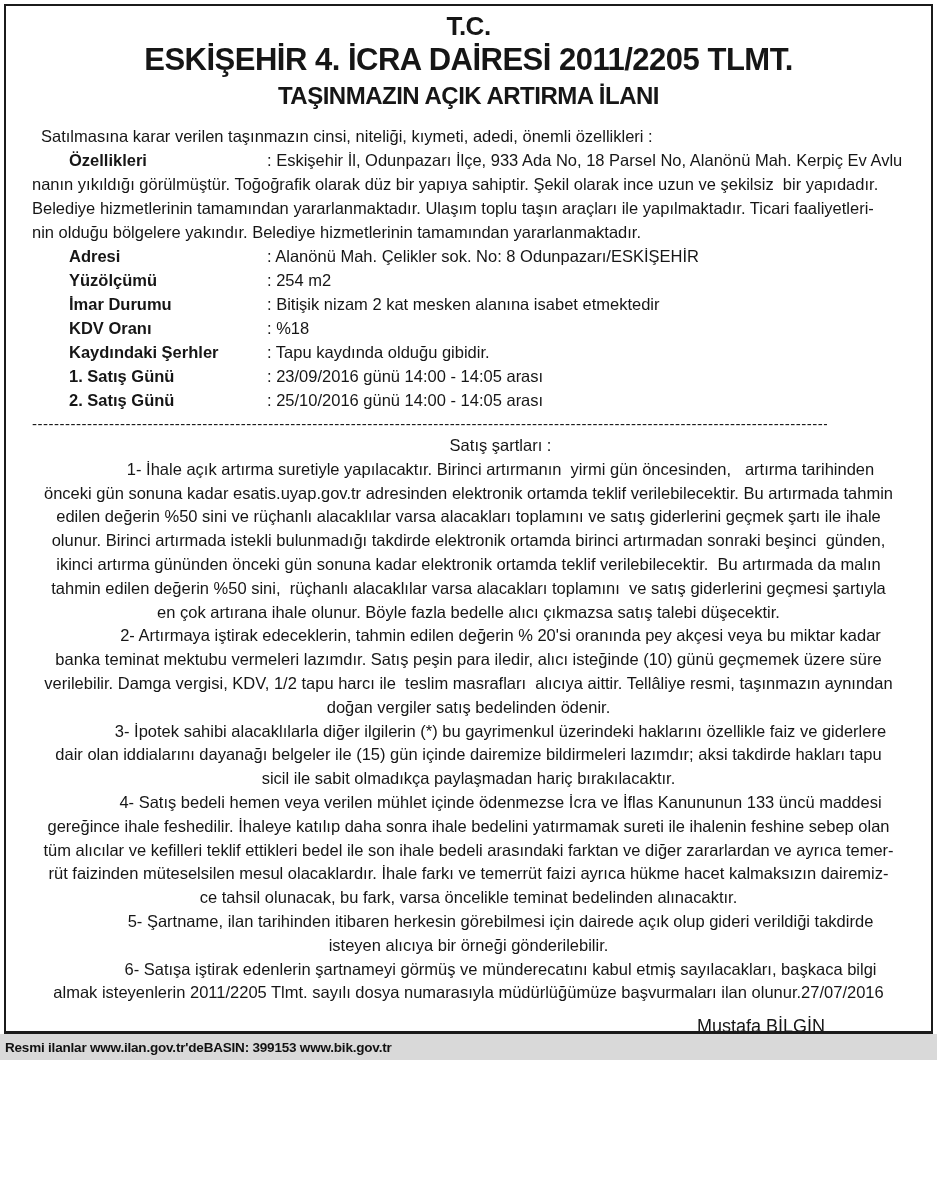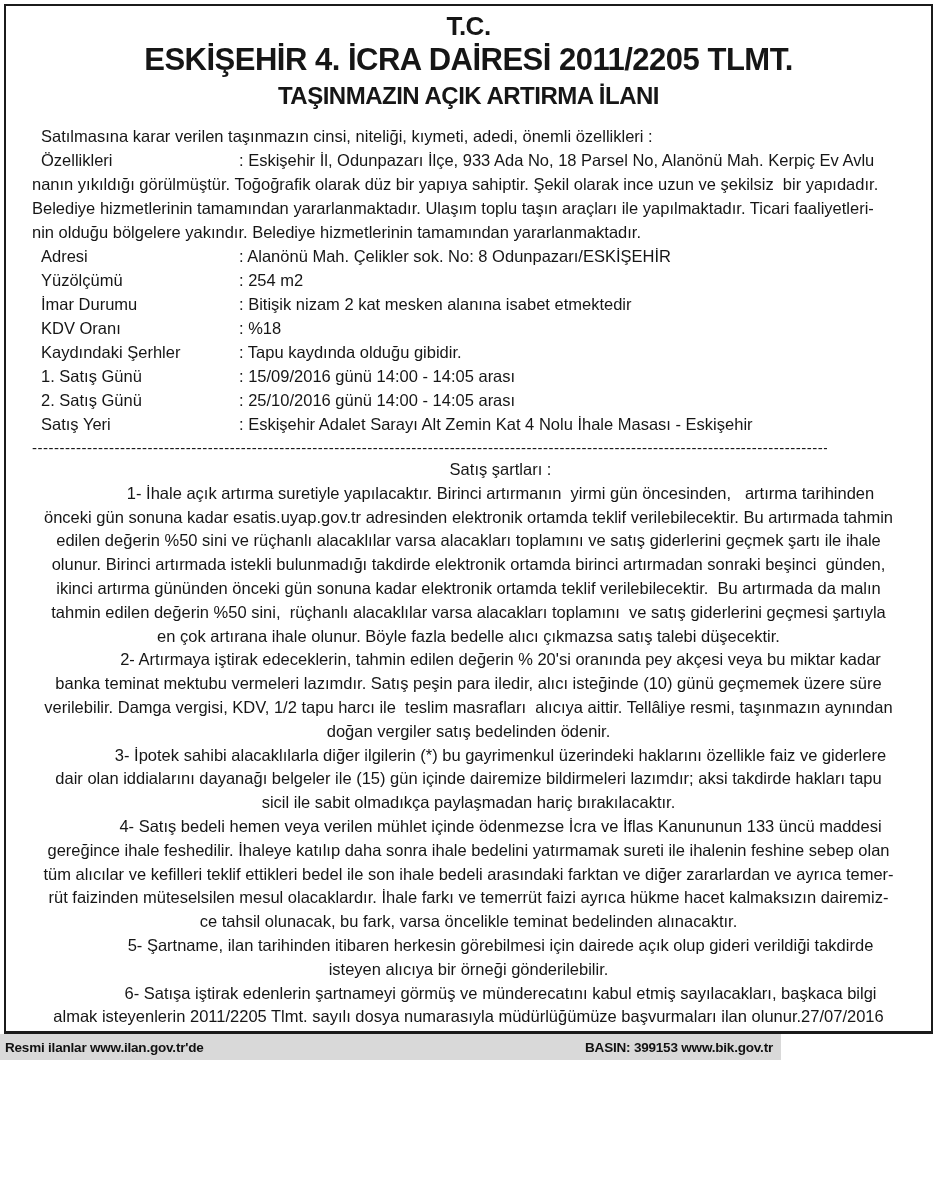--- a/index.html
+++ b/index.html
@@ -20,39 +20,39 @@
   
   .hdr { text-align: center; font-weight: bold; letter-spacing: -0.5px; }
   .hdr-l1 { font-size: 26px; line-height: 30px; }
   .hdr-l2 { font-size: 31px; line-height: 37px; }
   .hdr-l3 { font-size: 24px; line-height: 36px; }
   
   .bodytext { font-size: 16.5px; line-height: 24px; }
   .line { white-space: pre; }
   .intro { padding-left: 9px; white-space: pre; }
   .kv-row { display: flex; padding-left: 9px; }
-  .kv-label { width: 198px; flex: 0 0 198px; font-weight: normal; white-space: pre; }
+  .kv-label { width: 198px; flex: 0 0 198px; font-weight: bold; white-space: pre; margin-left: 28px; }
   .kv-value { white-space: pre; }
   .separator {
     width: 795px; overflow: hidden; white-space: nowrap;
     font-size: 15px; line-height: 14px; letter-spacing: 0.5px;
     margin: 5px 0 3px 0; color: #1b1b1b;
   }
   .terms { line-height: 23.8px; text-align: center; }
   .terms-title { padding-left: 64px; white-space: pre; }
   .para .line:first-child { text-indent: 64px; }
   
   .signature {
     margin: 8px 80px 0 auto; width: 320px;
     text-align: right; font-size: 18px; line-height: 26px;
   }
   
   .footer {
-    box-sizing: border-box; width: 781px; height: 26px;
-    background: #d9d9d9; display: flex; justify-content: space-between;
+    box-sizing: border-box; width: 937px; height: 26px;
+    background: #d9d9d9; display: flex; 
     align-items: center; padding: 0 8px 0 5px;
     font-size: 13.5px; font-weight: bold; color: #111; letter-spacing: -0.2px;
   }
 </style>
 </head>
 <body>
 
 <div class="frame">
 
   <div class="hdr">
@@ -92,29 +92,25 @@
       <div class="kv-row">
         <span class="kv-label">KDV Oranı</span>
         <span class="kv-value">: %18</span>
       </div>
       <div class="kv-row">
         <span class="kv-label">Kaydındaki Şerhler</span>
         <span class="kv-value">: Tapu kaydında olduğu gibidir.</span>
       </div>
       <div class="kv-row">
         <span class="kv-label">1. Satış Günü</span>
-        <span class="kv-value">: 15/09/2016 günü 14:00 - 14:05 arası</span>
+        <span class="kv-value">: 23/09/2016 günü 14:00 - 14:05 arası</span>
       </div>
       <div class="kv-row">
         <span class="kv-label">2. Satış Günü</span>
         <span class="kv-value">: 25/10/2016 günü 14:00 - 14:05 arası</span>
-      </div>
-      <div class="kv-row">
-        <span class="kv-label">Satış Yeri</span>
-        <span class="kv-value">: Eskişehir Adalet Sarayı Alt Zemin Kat 4 Nolu İhale Masası - Eskişehir</span>
       </div>
     </div>
 
     <div class="separator">--------------------------------------------------------------------------------------------------------------------------------------------------------------------------------------------------------</div>
 
     <div class="terms">
       <div class="terms-title">Satış şartları :</div>
       <div class="para">
           <div class="line">1- İhale açık artırma suretiyle yapılacaktır. Birinci artırmanın  yirmi gün öncesinden,   artırma tarihinden</div>
           <div class="line">önceki gün sonuna kadar esatis.uyap.gov.tr adresinden elektronik ortamda teklif verilebilecektir. Bu artırmada tahmin</div>

